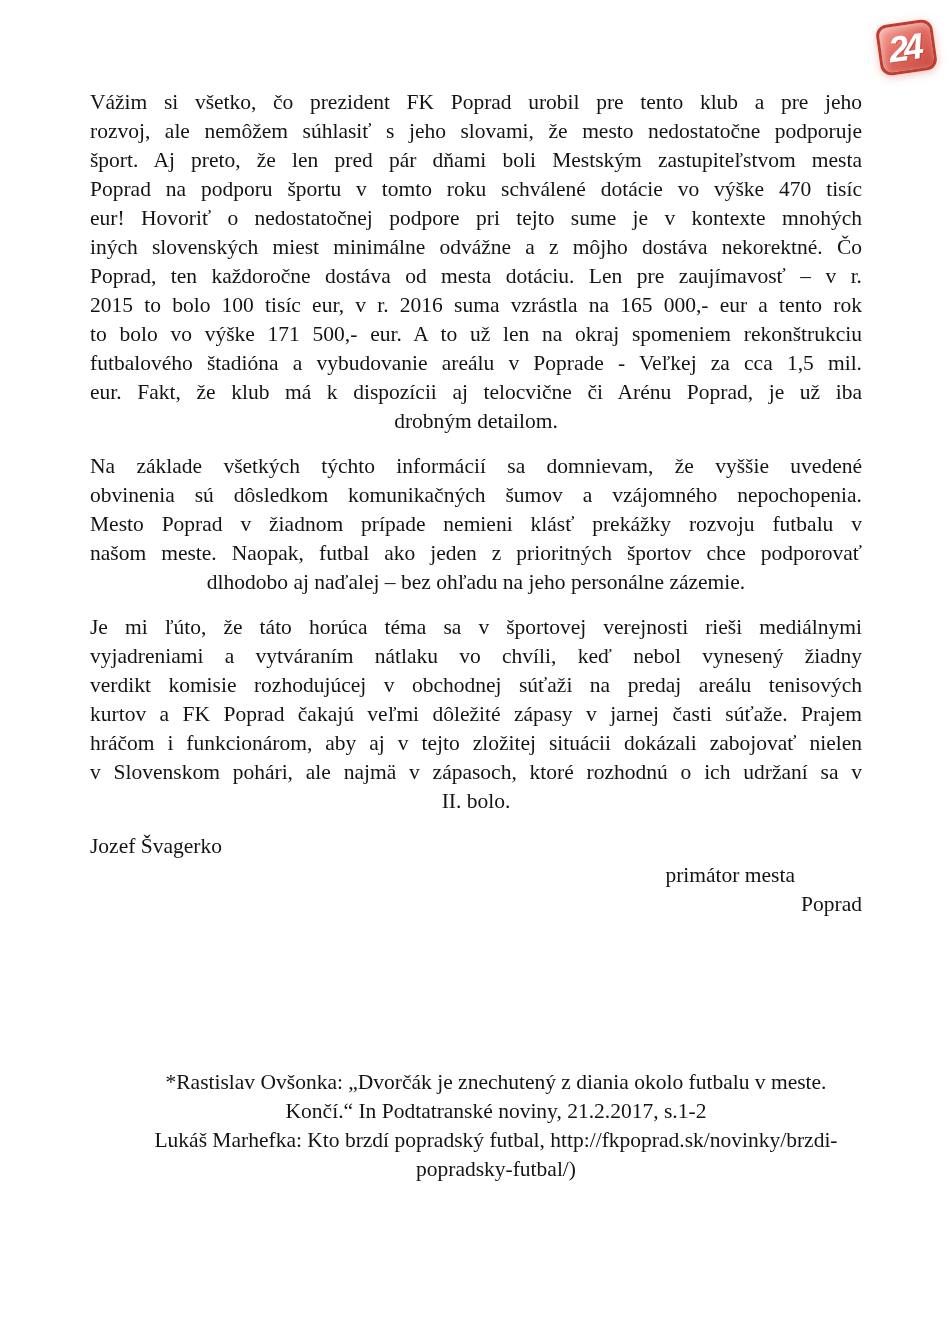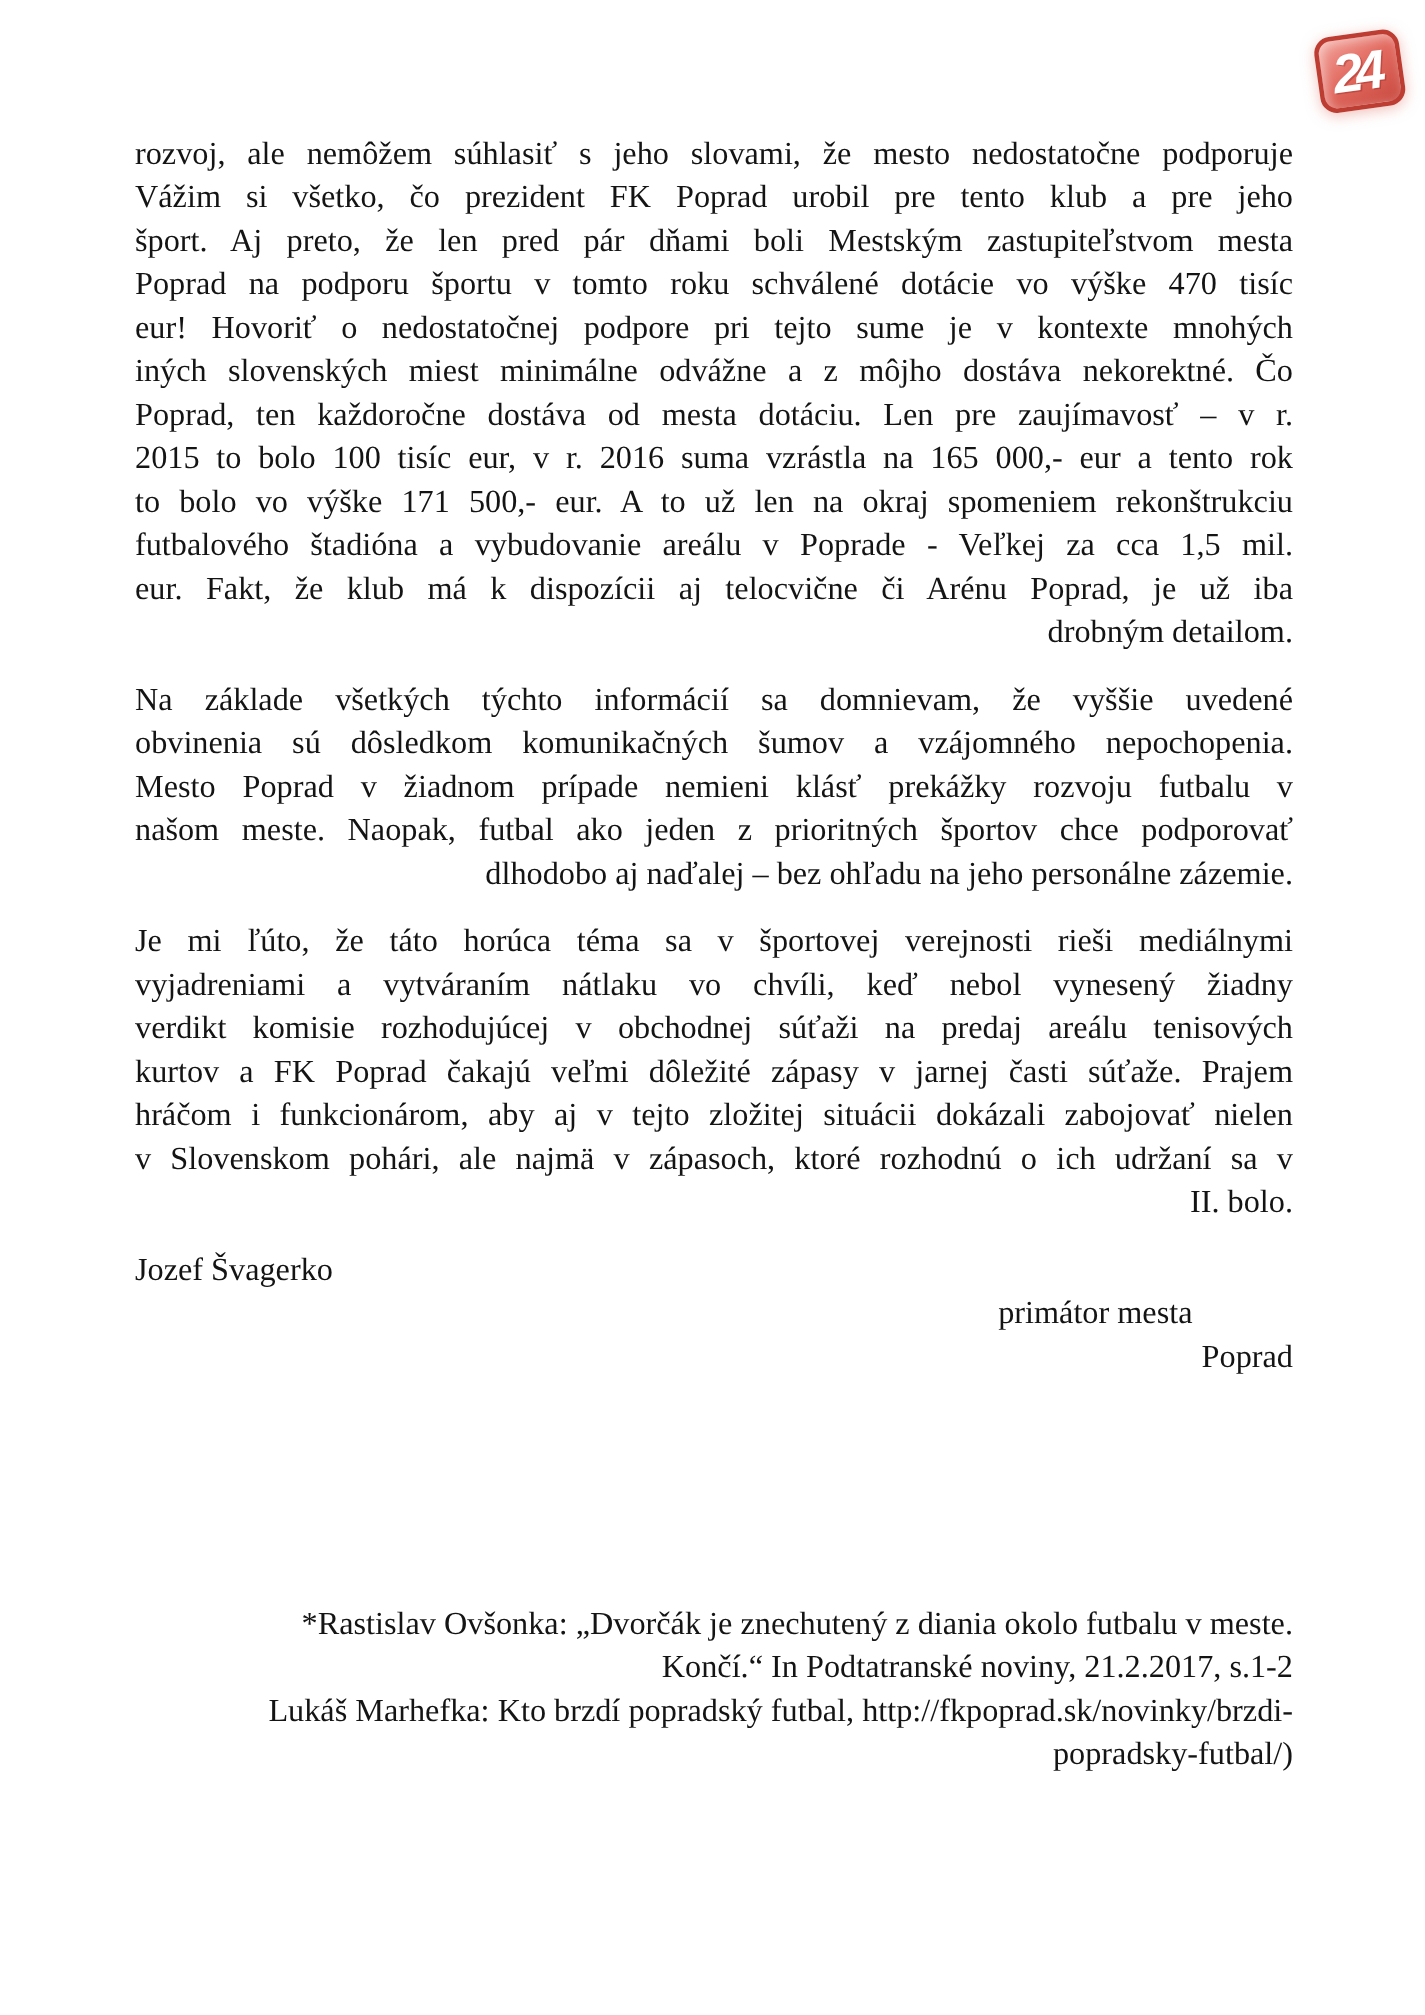--- a/index.html
+++ b/index.html
@@ -49,21 +49,21 @@
     top: 88px;
     width: 772px;
     font-size: 21.5px;
     line-height: 29px;
   }
   .paragraph { margin: 0 0 16px 0; }
   .paragraph:last-child { margin-bottom: 0; }
   .line {
     height: 29px;
     overflow: hidden;
-    text-align: right;
+    text-align: center;
   }
   .jline {
     text-align: justify;
     text-align-last: justify;
   }
   
   .signature { margin-top: 16px; }
   .sig-name  { height: 29px; padding-right: 32px; }
   .sig-title { height: 29px; text-align: right; padding-right: 67px; }
   .sig-place { height: 29px; text-align: right; }
@@ -76,22 +76,22 @@
 <div class="page" style="background: rgb(255, 255, 255); color: rgb(20, 20, 20);">
 
   <div class="logo" style="background: linear-gradient(150deg, rgb(242, 163, 155) 0%, rgb(226, 105, 95) 48%, rgb(201, 74, 64) 100%); border-color: rgb(189, 61, 51);">
     <span class="logo-text" style="color: rgb(255, 255, 255);">24</span>
   </div>
 
   <div class="content">
 
     <div id="paragraphs">
         <div class="paragraph">
+          <div class="line jline">Vážim si všetko, čo prezident FK Poprad urobil pre tento klub a pre jeho</div>
           <div class="line jline">rozvoj, ale nemôžem súhlasiť s jeho slovami, že mesto nedostatočne podporuje</div>
-          <div class="line jline">Vážim si všetko, čo prezident FK Poprad urobil pre tento klub a pre jeho</div>
           <div class="line jline">šport.  Aj preto, že len pred pár dňami boli Mestským zastupiteľstvom mesta</div>
           <div class="line jline">Poprad na podporu športu v tomto roku schválené dotácie vo výške 470 tisíc</div>
           <div class="line jline">eur! Hovoriť o nedostatočnej podpore pri tejto sume je v kontexte mnohých</div>
           <div class="line jline">iných slovenských miest minimálne odvážne a z môjho dostáva nekorektné. Čo</div>
           <div class="line jline">Poprad, ten každoročne dostáva od mesta dotáciu. Len pre zaujímavosť – v r.</div>
           <div class="line jline">2015 to bolo 100 tisíc eur, v r. 2016 suma vzrástla na 165 000,- eur a tento rok</div>
           <div class="line jline">to bolo vo výške 171 500,- eur. A to už len na okraj spomeniem rekonštrukciu</div>
           <div class="line jline">futbalového štadióna a vybudovanie areálu v Poprade - Veľkej za cca 1,5 mil.</div>
           <div class="line jline">eur. Fakt, že klub má k dispozícii aj telocvične či Arénu Poprad, je už iba</div>
           <div class="line">drobným detailom.</div>

